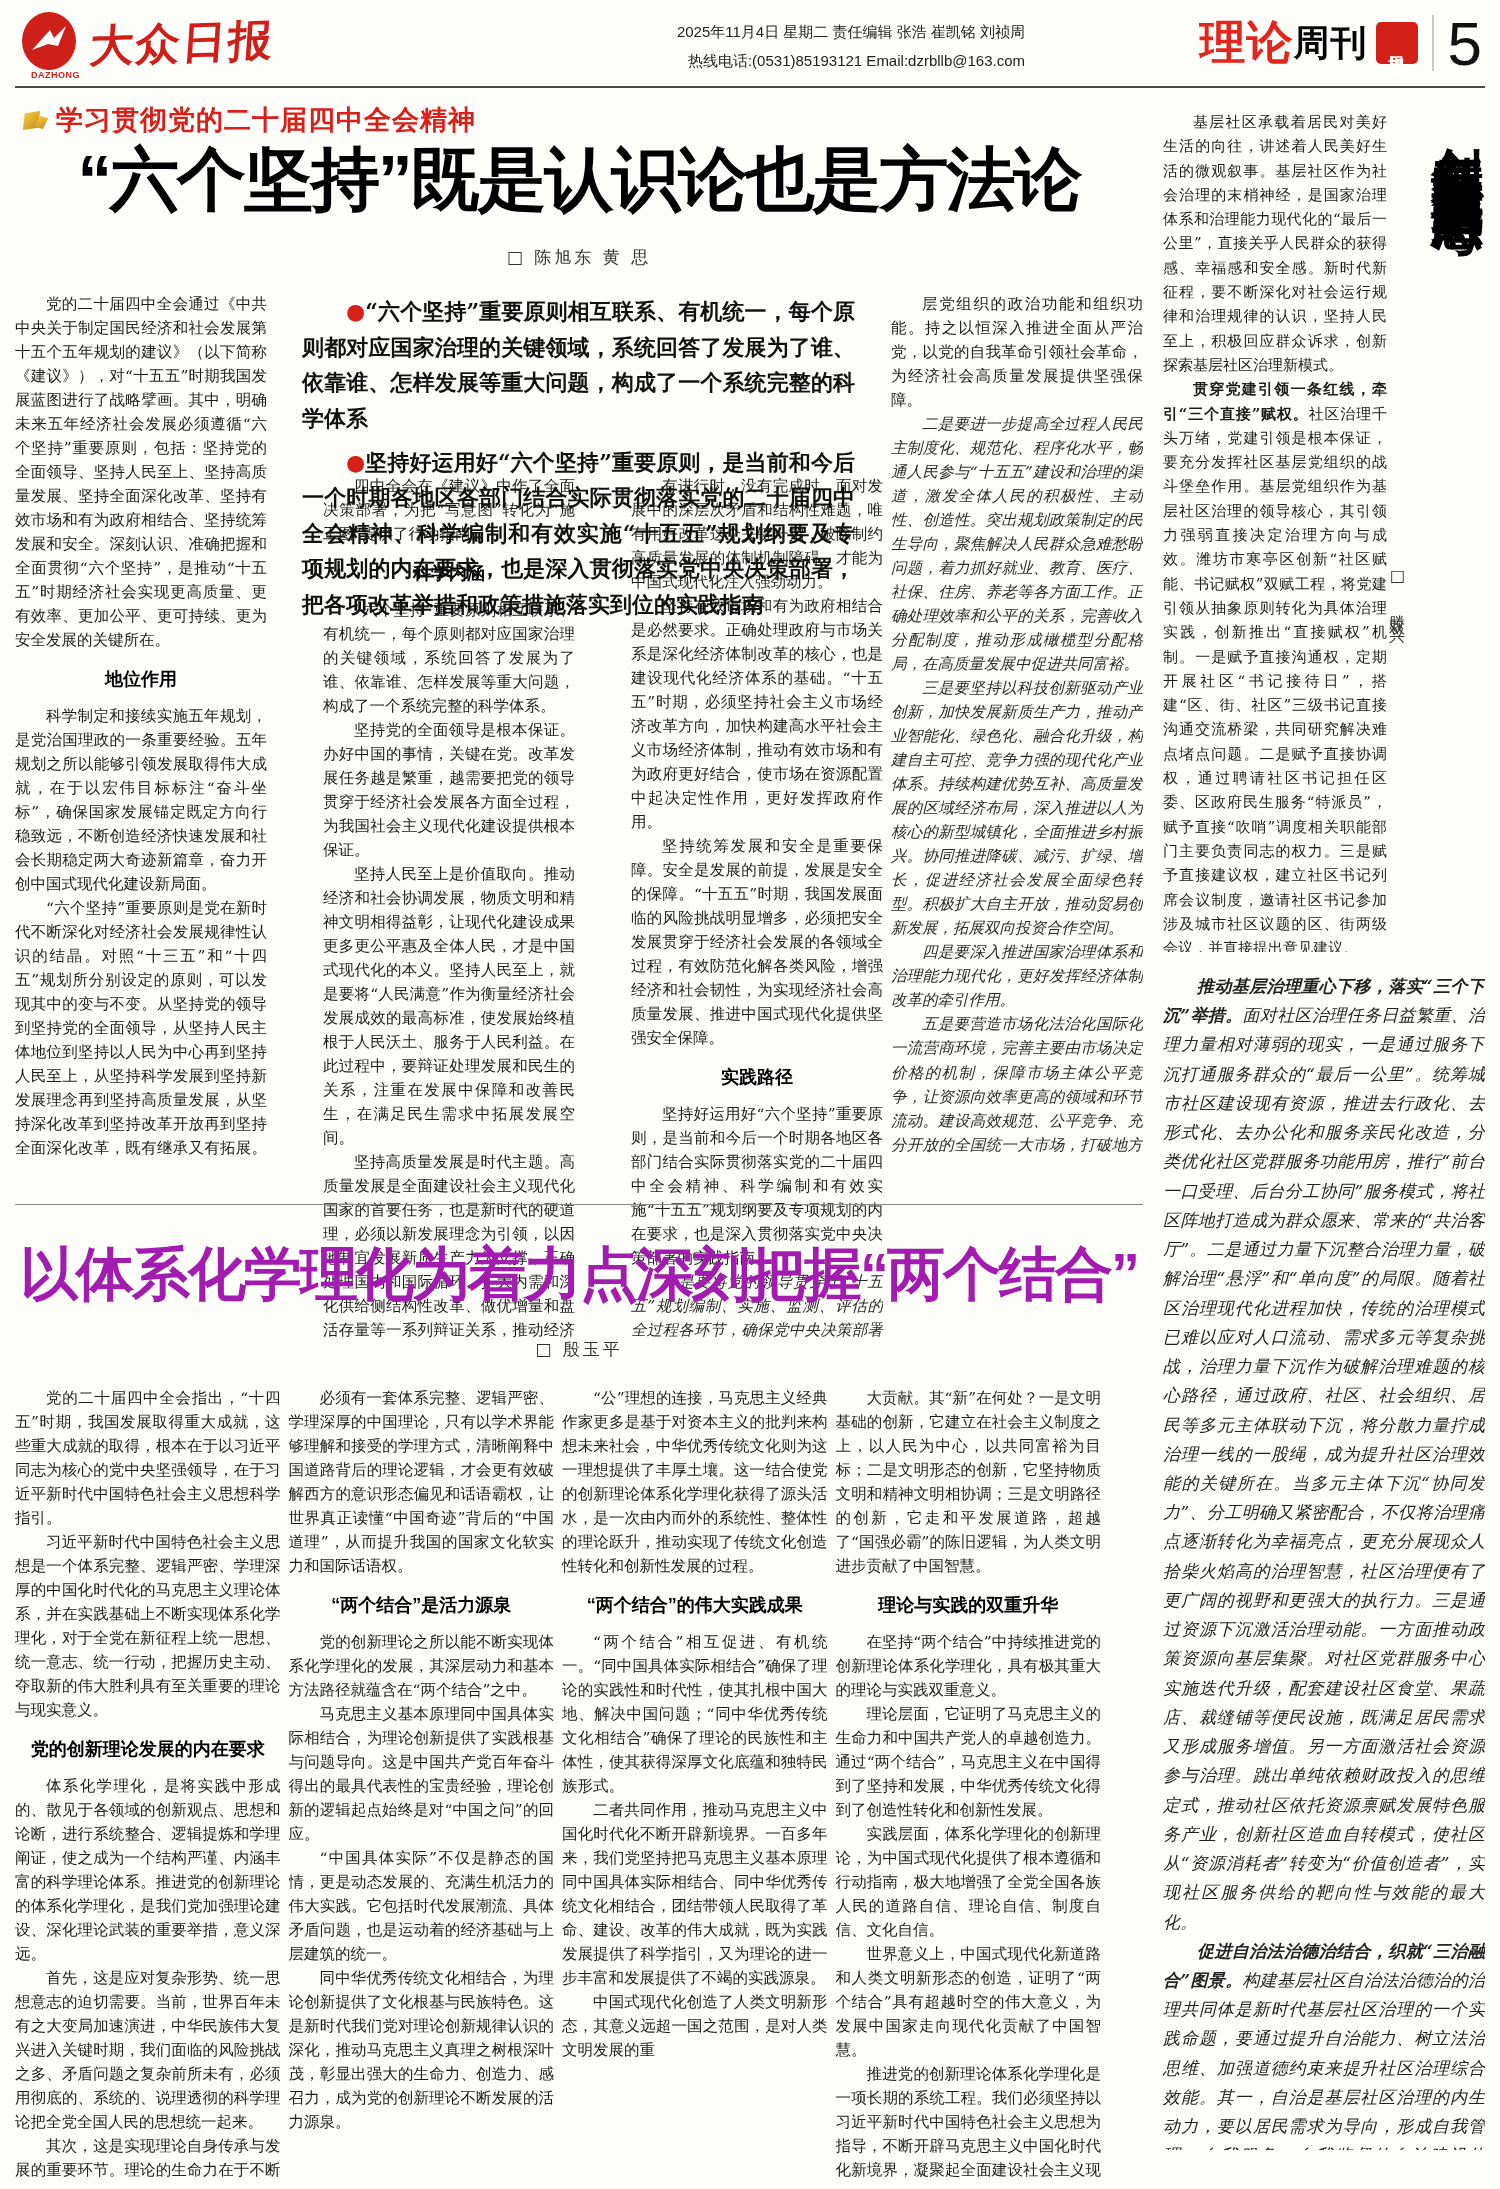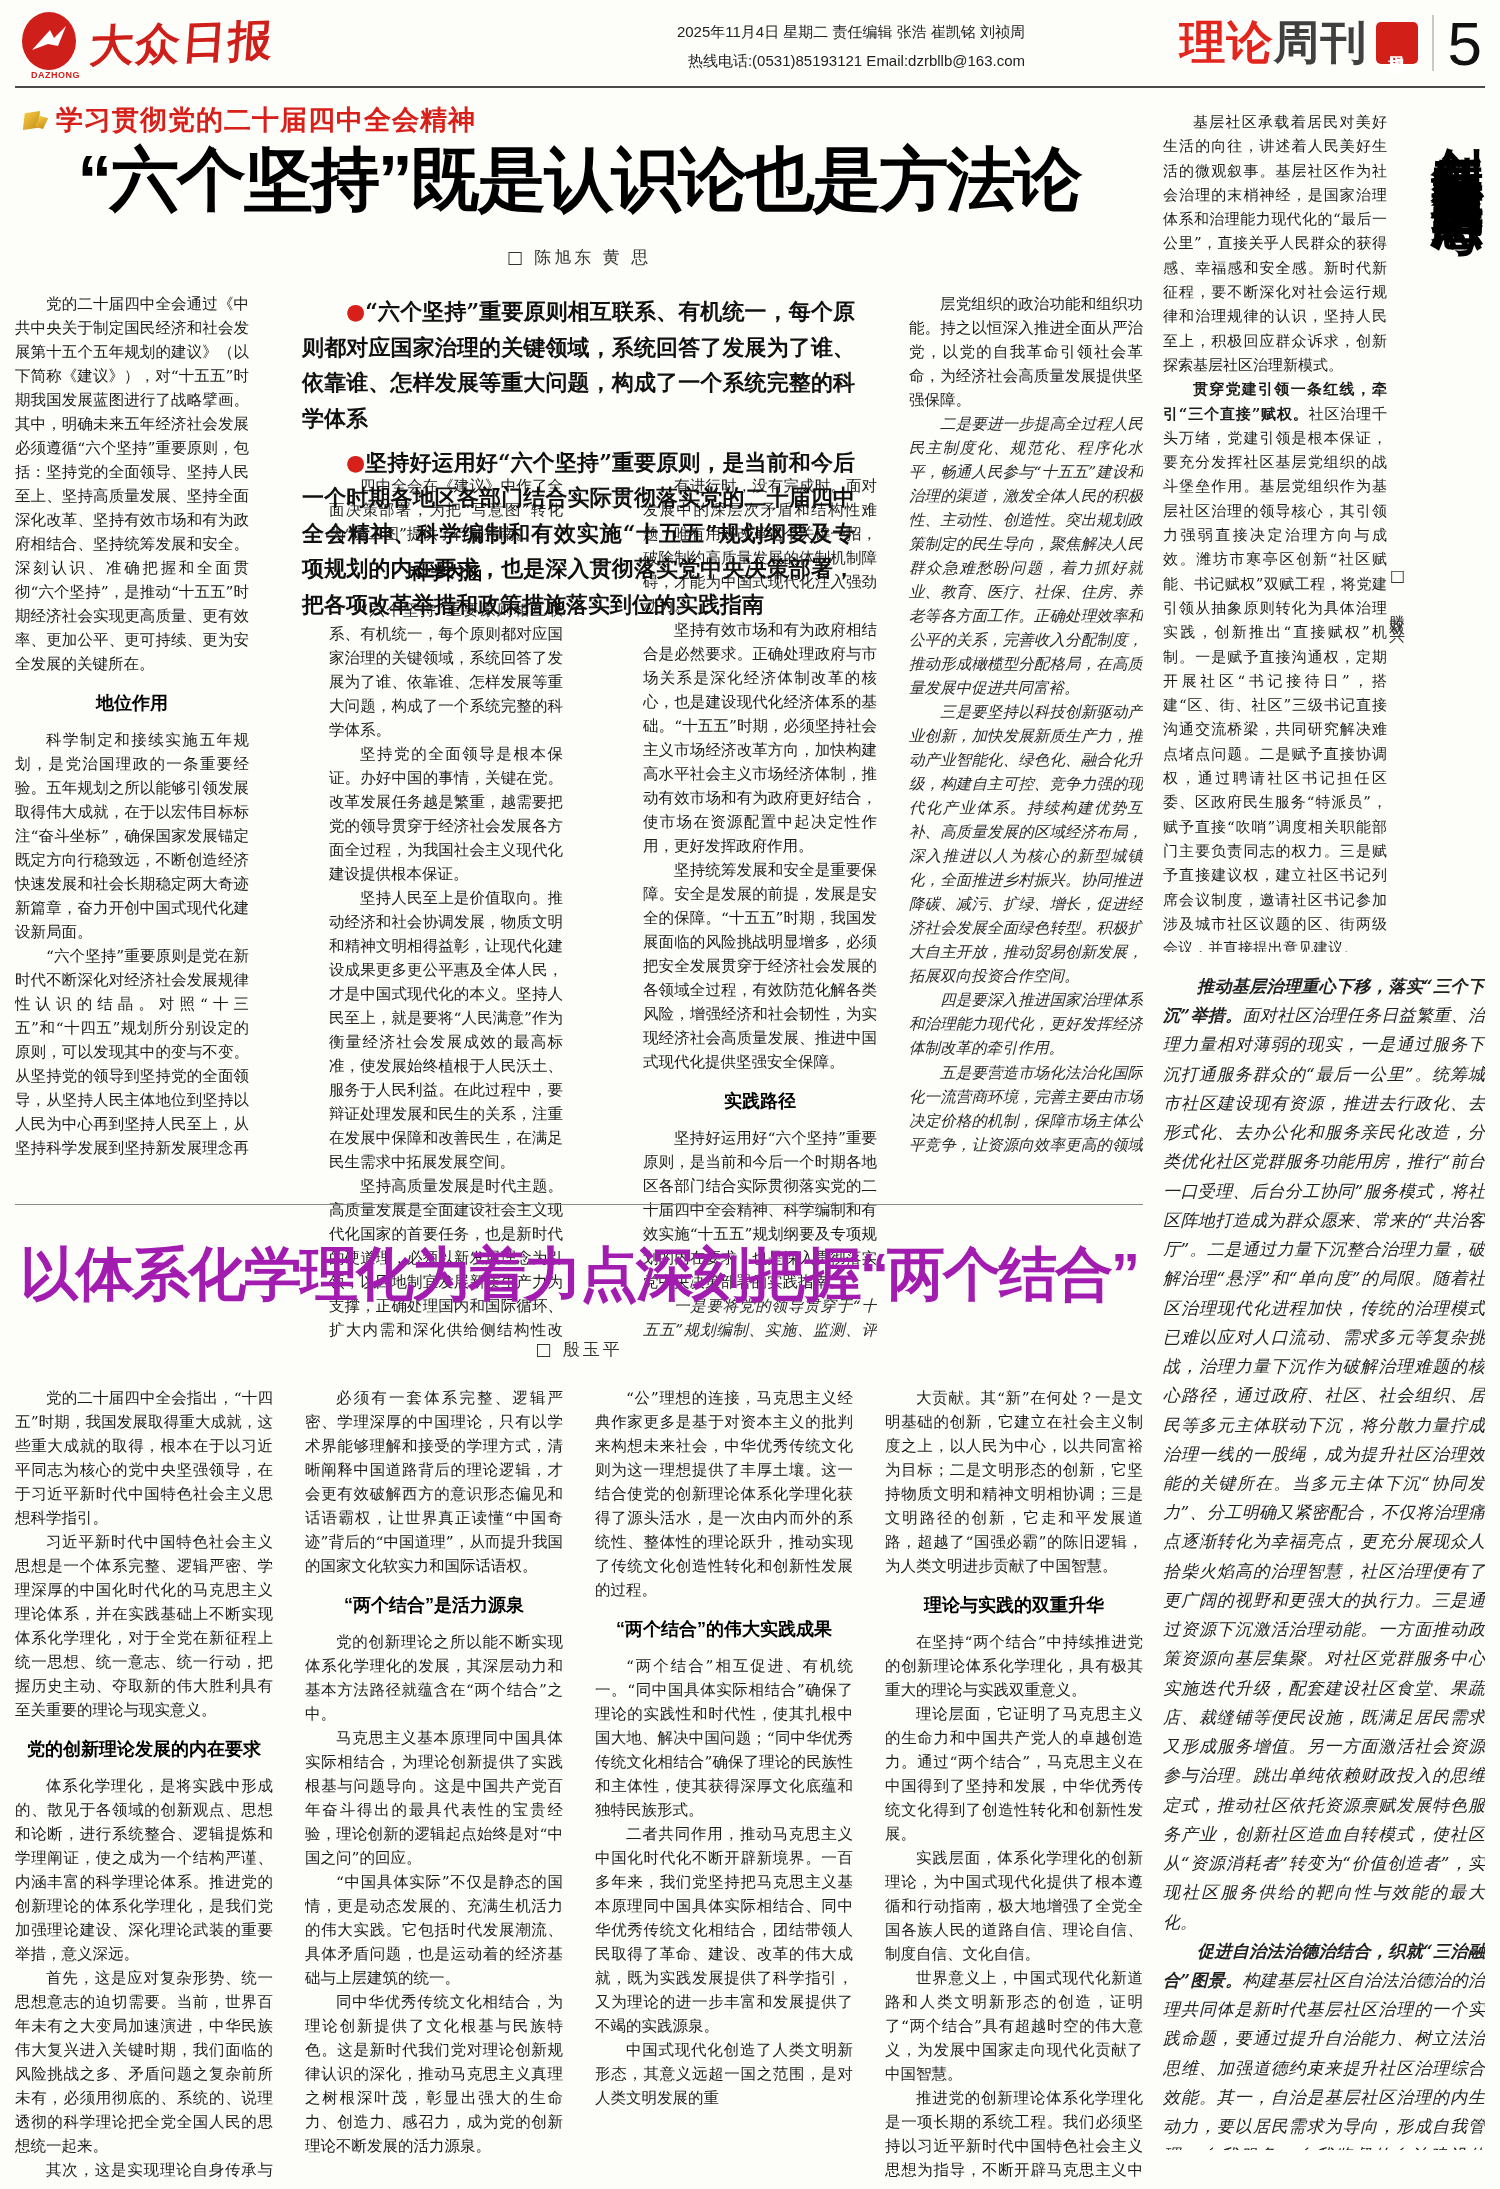--- a/index.html
+++ b/index.html
@@ -11,39 +11,39 @@
   .logo-mark{width:58px;height:62px;position:relative;}
   .logo-circle{width:54px;height:58px;border-radius:50%;background:#cf1f1a;position:relative;overflow:hidden;}
   .logo-circle svg{position:absolute;left:6px;top:8px;}
   .logo-en{font-family:"Liberation Sans",sans-serif;font-size:9px;font-weight:bold;color:#cf1f1a;text-align:right;letter-spacing:.5px;}
   .logo-cn{font-size:44px;font-weight:bold;color:#cf1f1a;margin-left:10px;transform:skewX(-6deg) rotate(-2deg);
            font-family:"DejaVu Serif",serif;letter-spacing:2px;}
   .hdr-info{position:absolute;right:475px;top:18px;text-align:right;font-size:15px;color:#222;
             font-family:"Liberation Sans",sans-serif;line-height:1.9;white-space:nowrap;}
   .section-block{position:absolute;right:18px;top:8px;display:flex;align-items:center;height:70px;}
   .sec-red{font-size:46px;font-weight:900;color:#e2261d;font-family:Liberation Sans, sans-serif;letter-spacing:1px;}
-  .sec-gray{font-size:46px;font-weight:900;color:#404040;font-family:Liberation Serif, serif;letter-spacing:1px;}
+  .sec-gray{font-size:36px;font-weight:900;color:#000000;font-family:Liberation Serif, serif;letter-spacing:1px;}
   .sec-badge{width:42px;height:42px;background:#d21f18;border-radius:5px;color:#fff;display:flex;align-items:center;justify-content:center;
              writing-mode:vertical-rl;font-size:17px;font-weight:bold;margin:0 10px 0 8px;line-height:1.1;}
   .sec-divider{width:2px;height:56px;background:#c9c9c7;margin:0 14px 0 4px;}
   .pageno{font-size:62px;font-family:"Liberation Sans",sans-serif;color:#111;font-weight:400;}
   .hdr-rule{position:absolute;left:15px;top:86px;width:1470px;height:2px;background:#4c4c4c;}
   
   .kicker{position:absolute;left:22px;top:102px;display:flex;align-items:center;}
   .kicker-icon{width:26px;height:24px;position:relative;margin-right:8px;}
   .kicker-icon i{position:absolute;display:block;background:linear-gradient(135deg,#f5c842,#c8921d);}
   .kicker-icon i.a{width:15px;height:17px;left:2px;top:4px;transform:skewX(-14deg) rotate(-8deg);}
   .kicker-icon i.b{width:9px;height:11px;left:15px;top:9px;transform:skewX(-14deg) rotate(14deg);}
   .kicker-text{font-size:27px;font-weight:bold;color:#d8201a;font-family:"Liberation Sans",sans-serif;letter-spacing:1px;}
   .headline1{position:absolute;left:15px;top:134px;width:1128px;text-align:center;font-size:69px;font-weight:900;
              color:#000;font-family:"Liberation Sans",sans-serif;letter-spacing:-2px;white-space:nowrap;}
   .byline{position:absolute;width:1128px;left:15px;text-align:center;font-size:17px;color:#333;letter-spacing:3px;}
   .byline1{top:246px;}
   
-  .cols{position:absolute;left:15px;width:1128px;display:flex;gap:32px;}
+  .cols{position:absolute;left:15px;width:1128px;display:flex;gap:8px;}
   .col{width:265.5px;overflow:hidden;font-size:15.5px;line-height:1.55;text-align:justify;}
   #main-cols{top:292px;height:868px;}
   #main-cols .col{height:868px;}
   .col p{margin:0;text-indent:2em;}
   .col h3{margin:14px 0 10px 0;text-align:center;font-size:18px;font-family:"Liberation Sans",sans-serif;
           font-weight:bold;color:#000;text-indent:0;}
   .kai{font-style:italic;color:#2a2a2a;}
   .pad-top{padding-top:182px;margin-left:48px;}
   .summary{position:absolute;left:287px;top:2px;width:553px;font-size:22px;line-height:1.62;font-weight:bold;color:#111;}
   .summary p{margin:0 0 8px 0;text-indent:2em;text-align:justify;}

